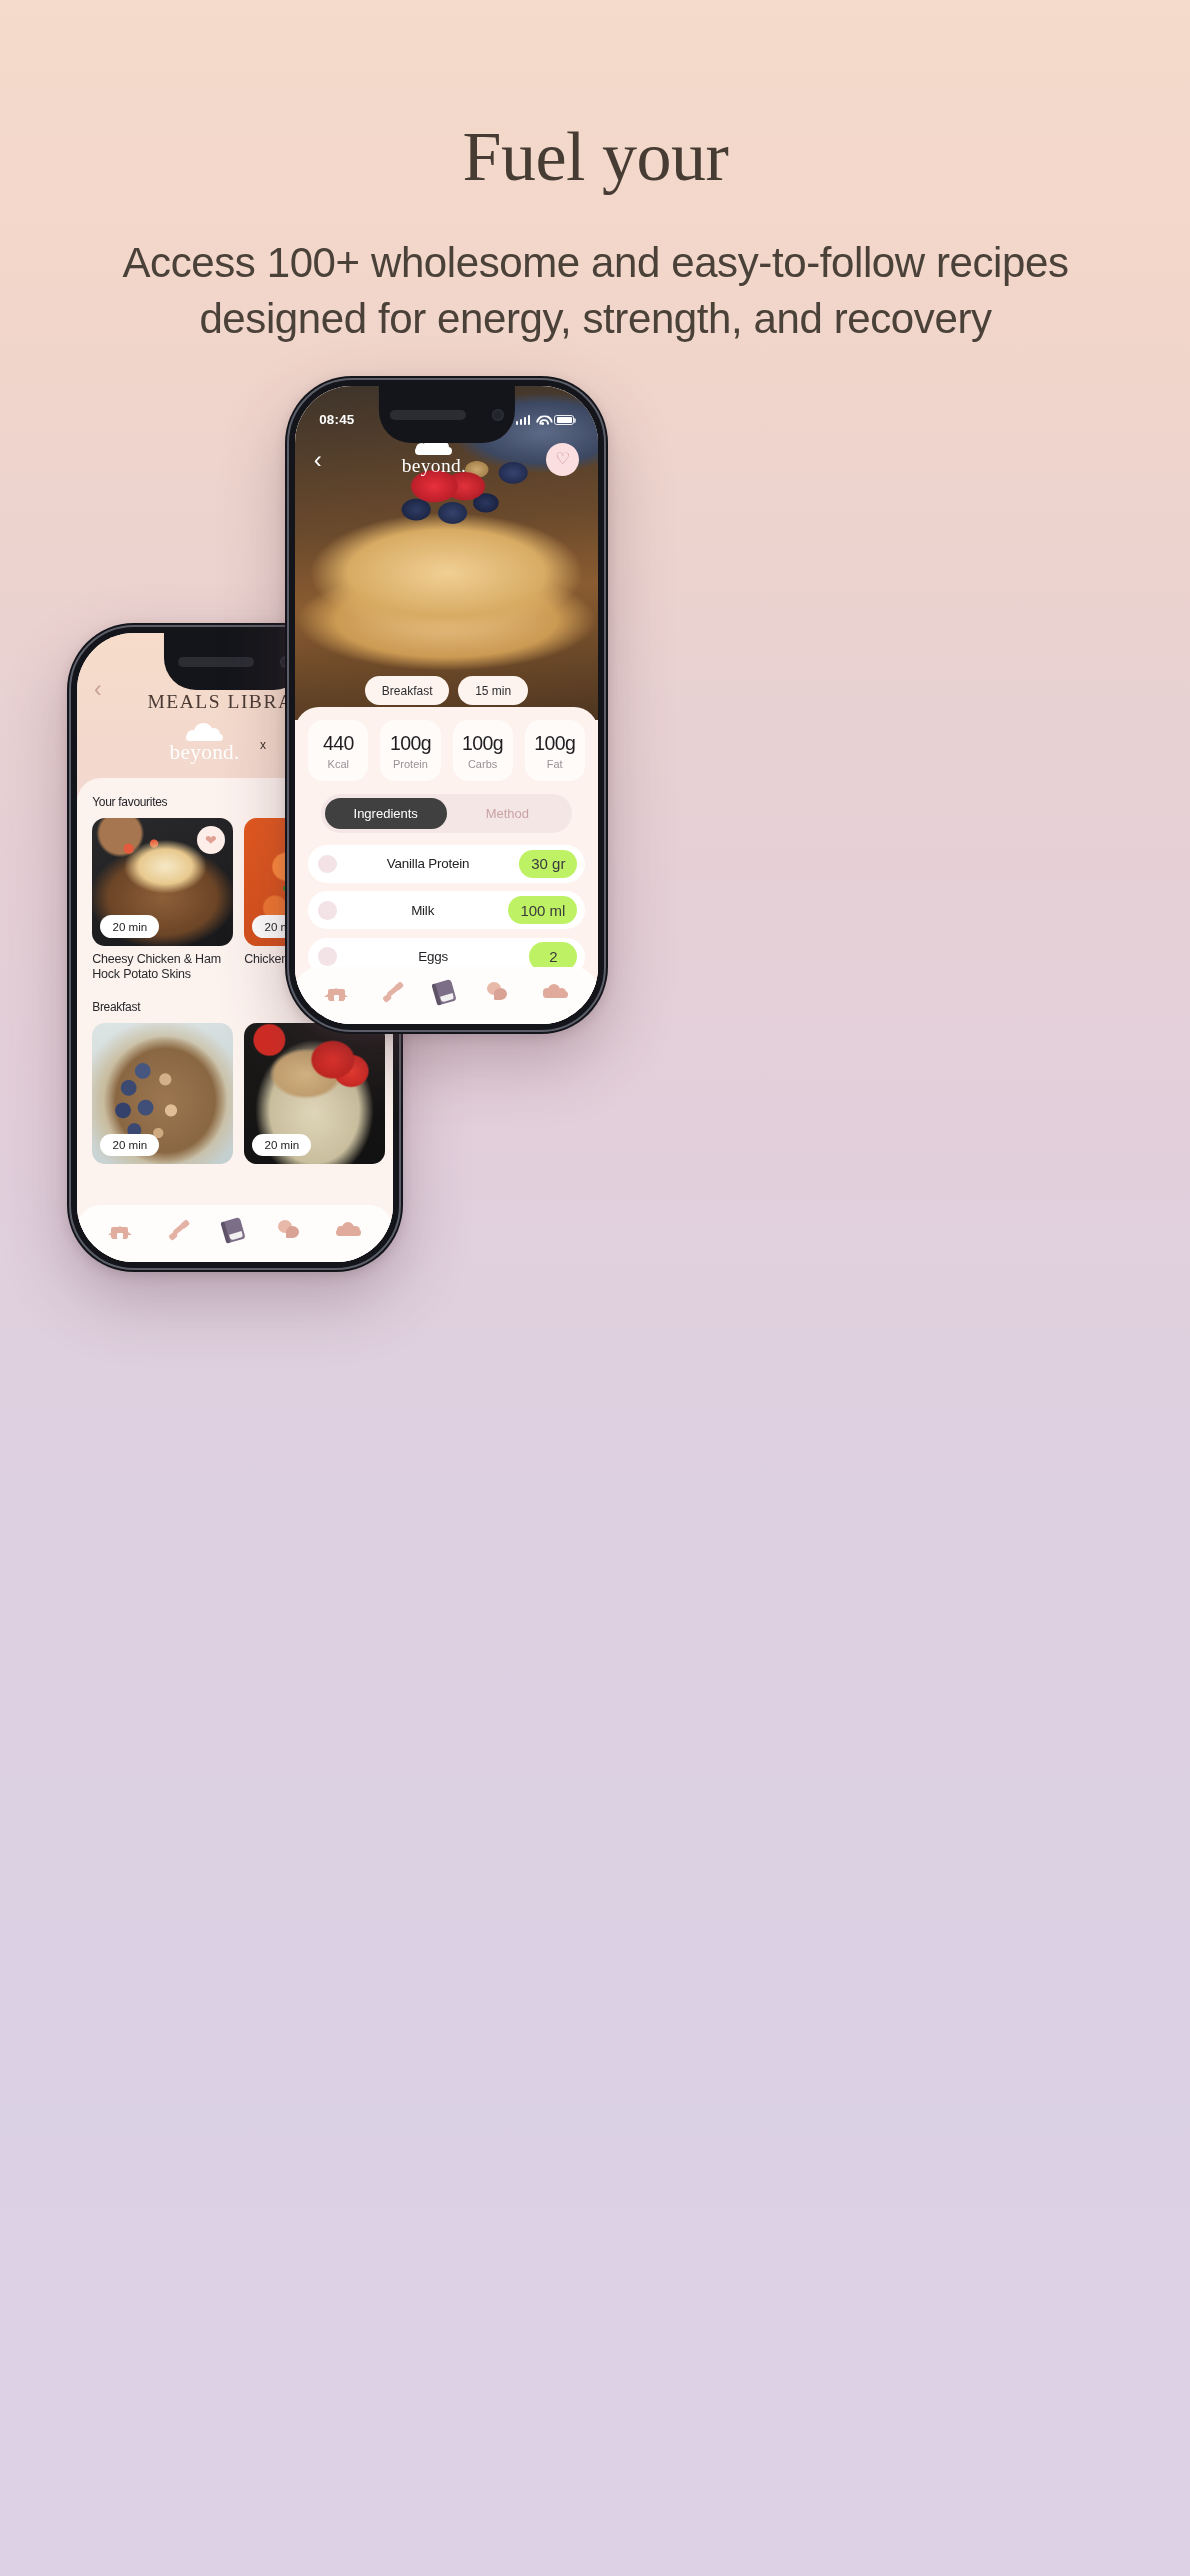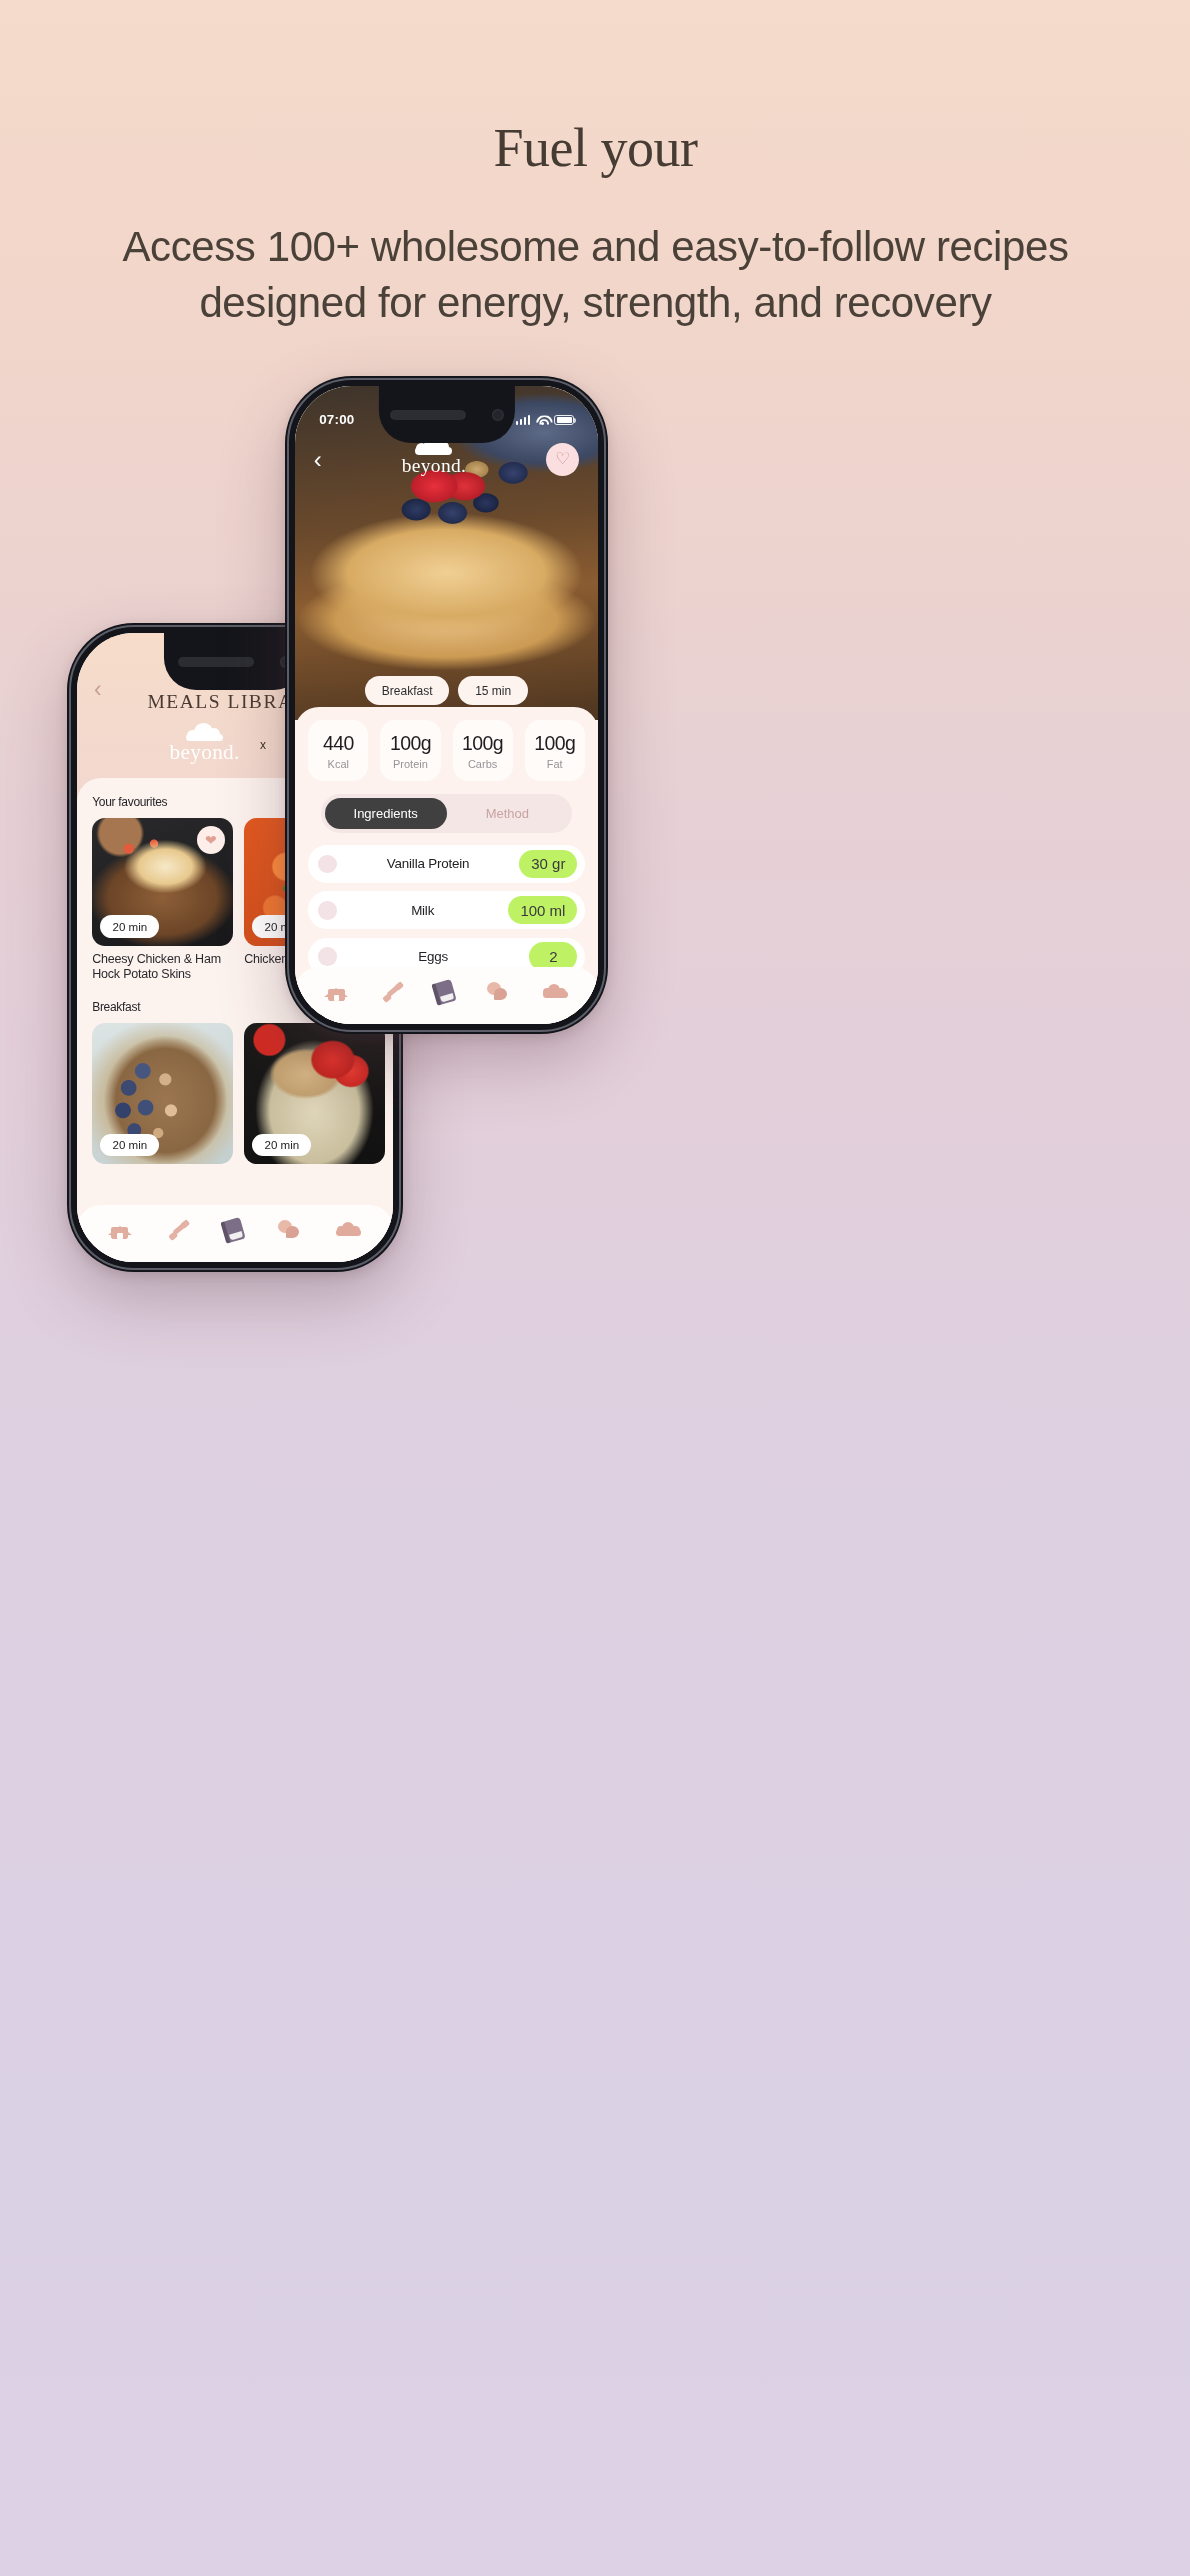--- a/index.html
+++ b/index.html
@@ -22,21 +22,21 @@
 
   
   .hero-copy {
     position: absolute;
     top: 121px; left: 0; right: 0;
     text-align: center;
     padding: 0 37px;
   }
   .hero-title {
     font-family: "Liberation Serif", serif;
-    font-size: 54px;
+    font-size: 70px;
     line-height: 1.02;
     color: #463c33;
     letter-spacing: -0.5px;
     font-weight: 400;
   }
   .hero-sub {
     margin-top: 43px;
     font-family: "Liberation Sans", sans-serif;
     font-size: 42px;
     line-height: 1.32;
@@ -592,21 +592,21 @@
     <div class="notch">
       <span class="speaker"></span>
       <span class="cam"></span>
     </div>
 
     <div class="rec-screen">
       <div class="rec-hero">
         <div class="rec-hero-img ph-pancake"></div>
 
         <div class="rec-statusbar">
-          <div>07:00</div>
+          <div>08:45</div>
           <div class="sb-right">
             <span class="sig">
                 <b></b>
                 <b></b>
                 <b></b>
                 <b></b>
               </span>
             <span class="wifi">
                 <i></i>
               </span>

